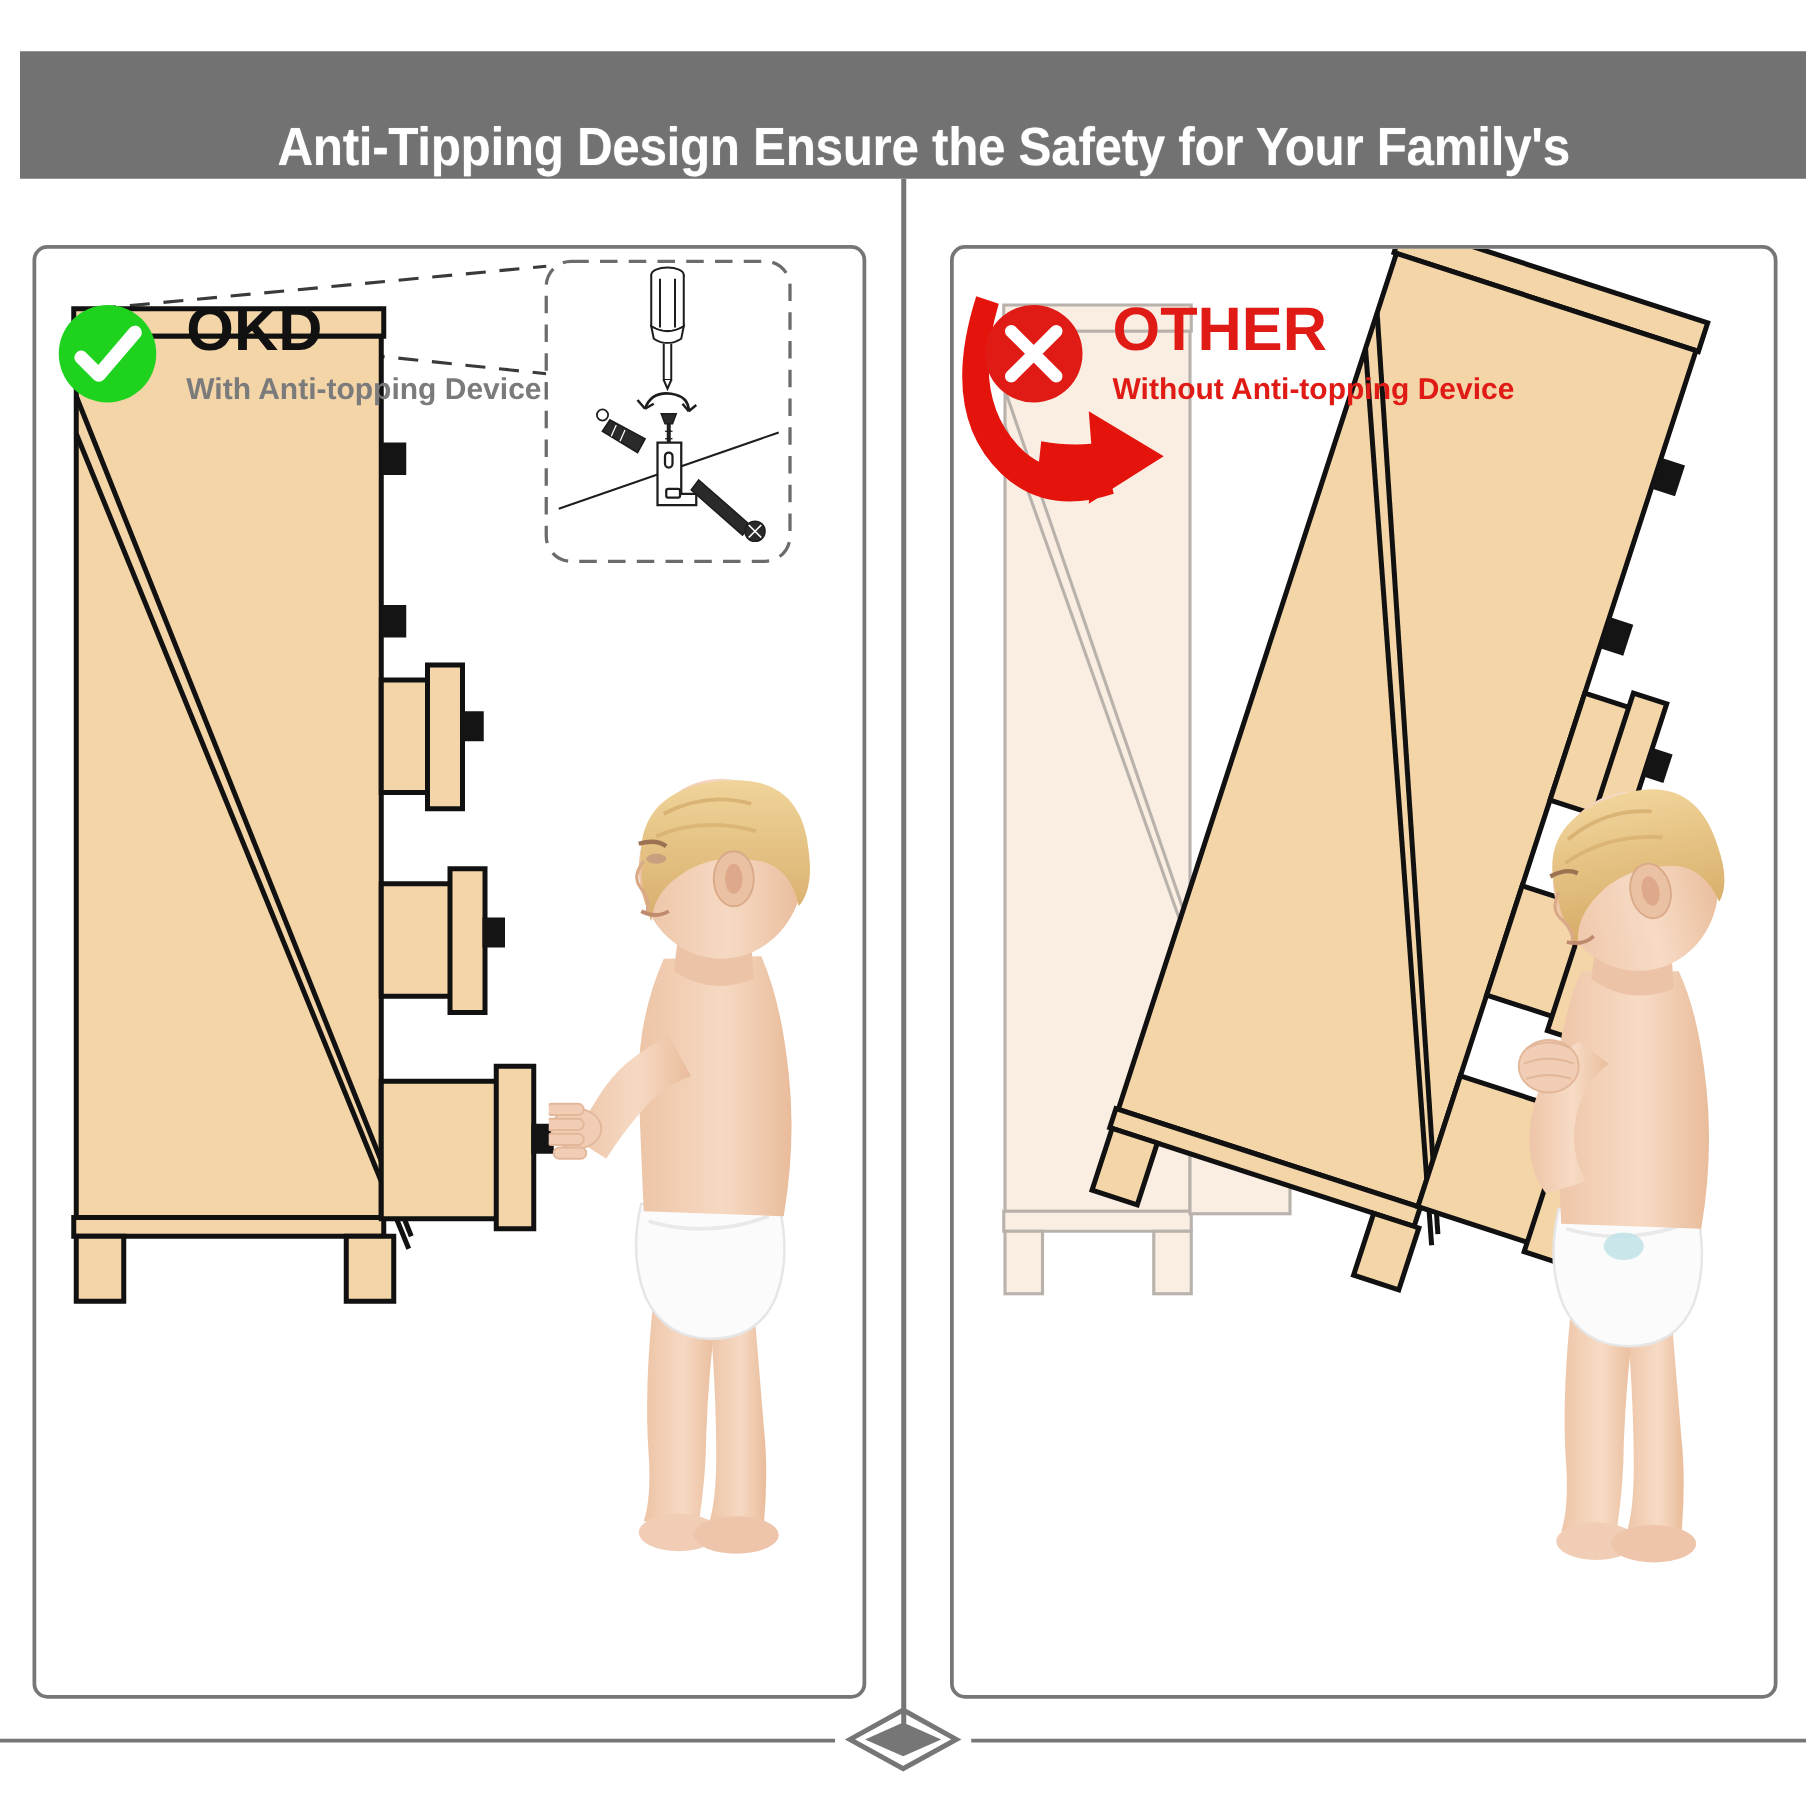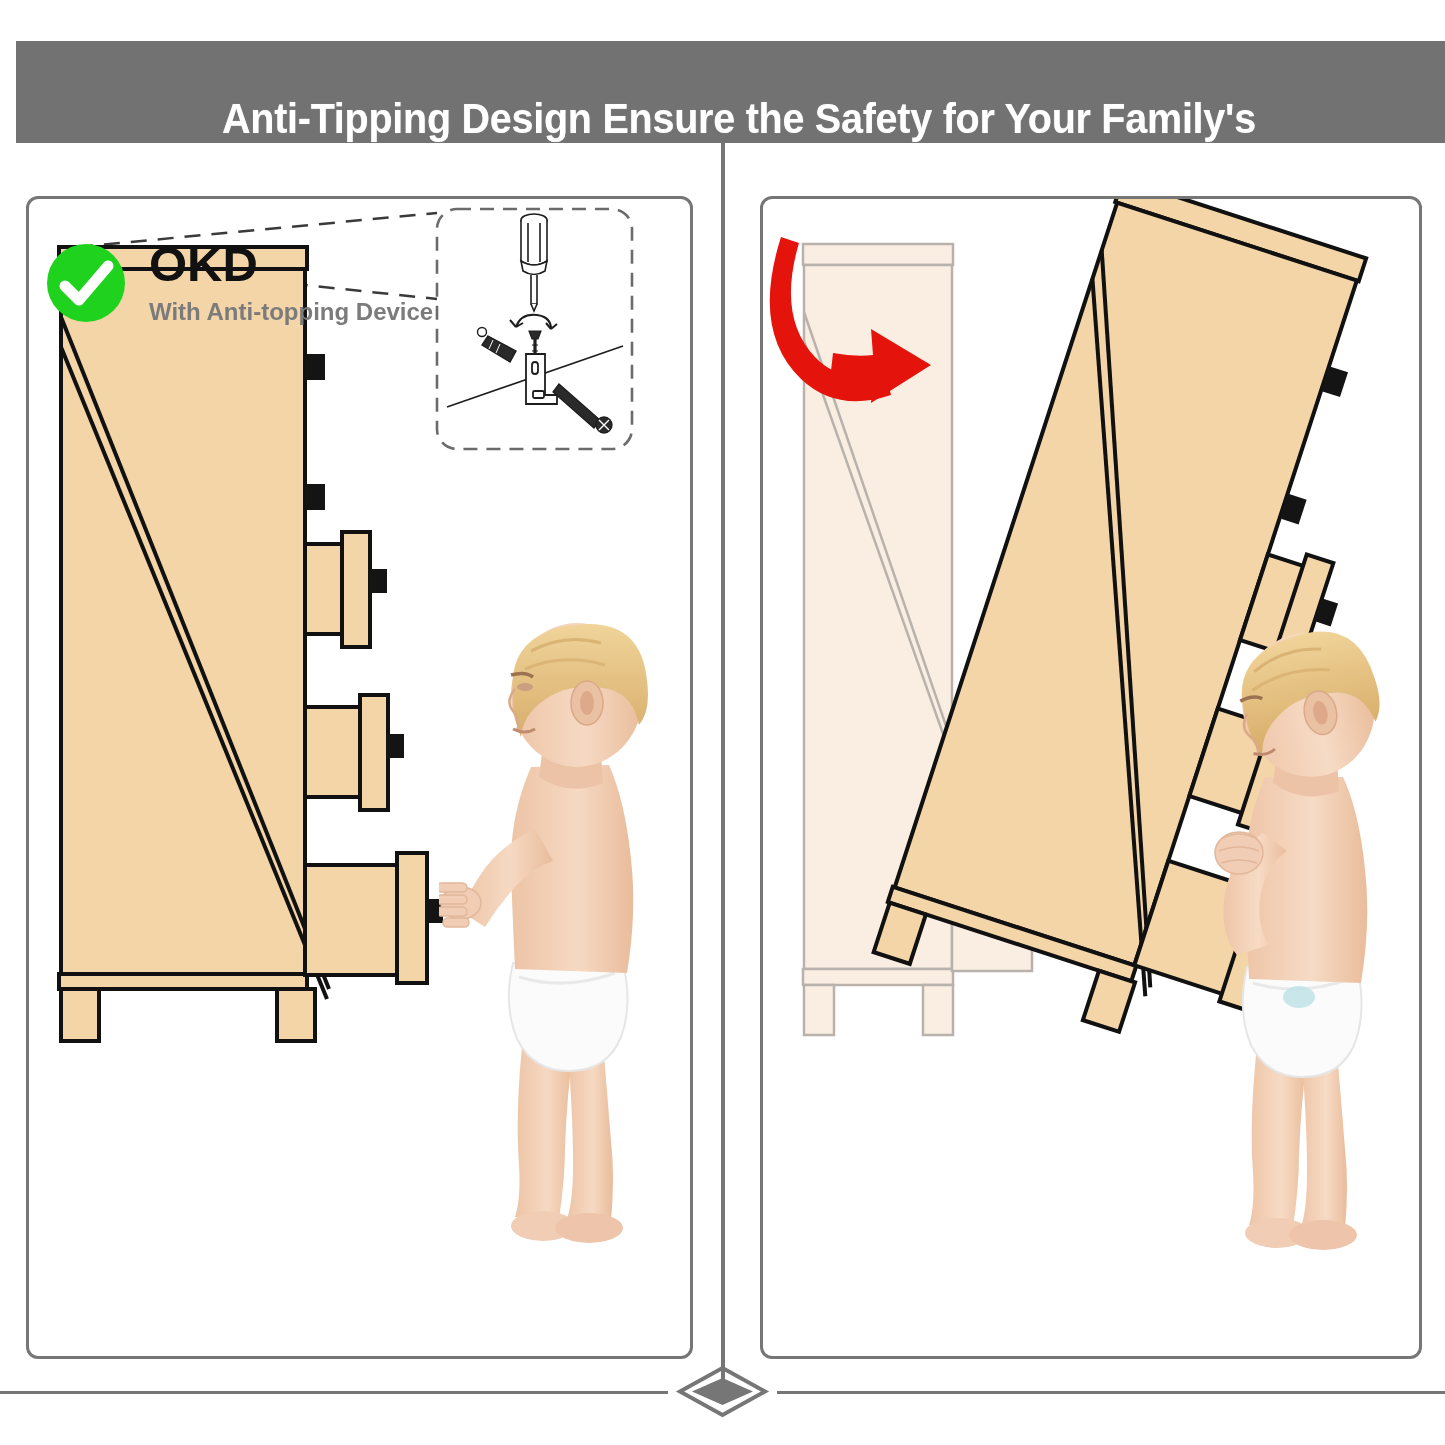--- a/index.html
+++ b/index.html
@@ -340,14 +340,24 @@
         <path d="M76 52 q38 -16 80 -4" fill="none" stroke="#c89a58" stroke-width="3" opacity="0.4"></path>
         <ellipse cx="138" cy="88" rx="16" ry="22" fill="#eac2a3" stroke="#d9a988" stroke-width="1.5"></ellipse>
         <ellipse cx="138" cy="88" rx="7" ry="12" fill="#dda98a"></ellipse>
         <path d="M66 74 q-10 12 -2 22 q8 10 4 20" fill="none" stroke="#d9a988" stroke-width="2.5"></path>
         <path d="M62 60 q14 -4 22 2" fill="none" stroke="#9c7252" stroke-width="3.5"></path>
         <path d="M64 114 q12 6 22 0" fill="none" stroke="#c08a6e" stroke-width="3"></path>
       </g>
     </svg>
   </div>
 
+  <div class="panel-head" id="head-right">
+    <svg class="badge" viewBox="0 0 82 82">
+      <circle cx="41" cy="41" r="39" fill="#e01b16"></circle>
+      <path d="M23 23 L59 59 M59 23 L23 59" fill="none" stroke="#ffffff" stroke-width="10" stroke-linecap="round"></path>
+    </svg>
+    <div class="head-text">
+      <div class="head-title">OTHER</div>
+      <div class="head-sub">Without Anti-topping Device</div>
+    </div>
+  </div>
 
 </div>
 
 </body></html>

